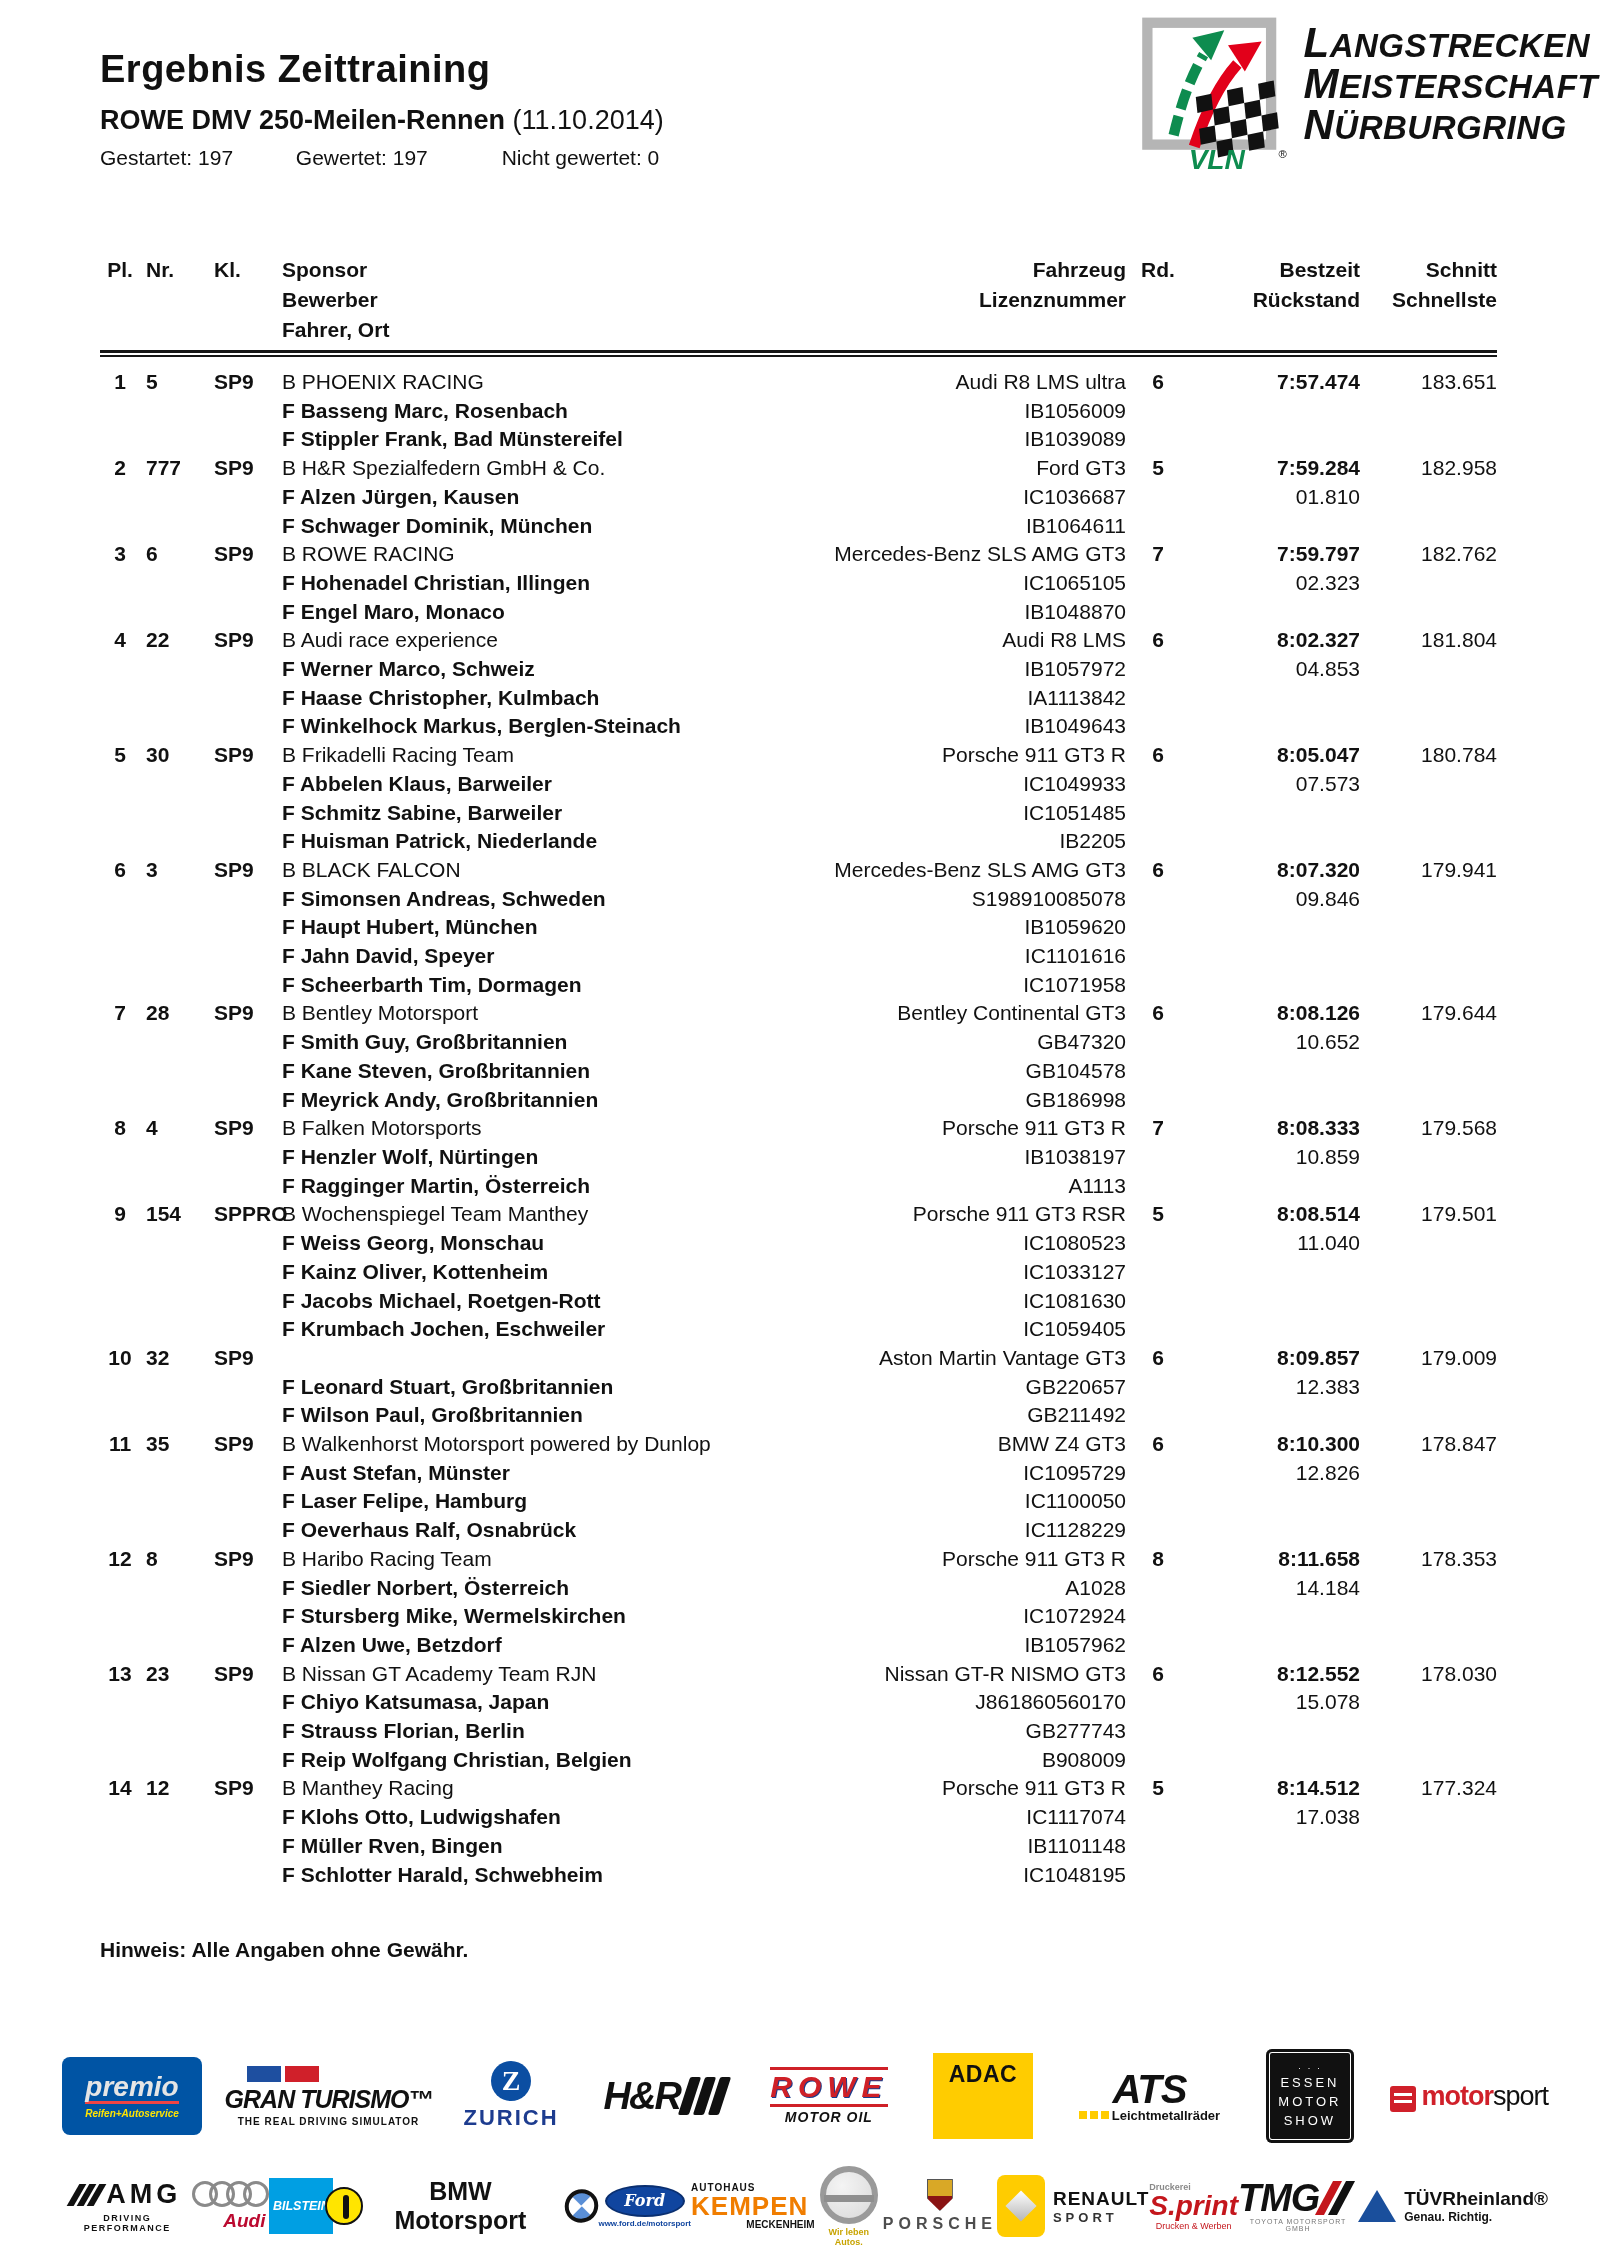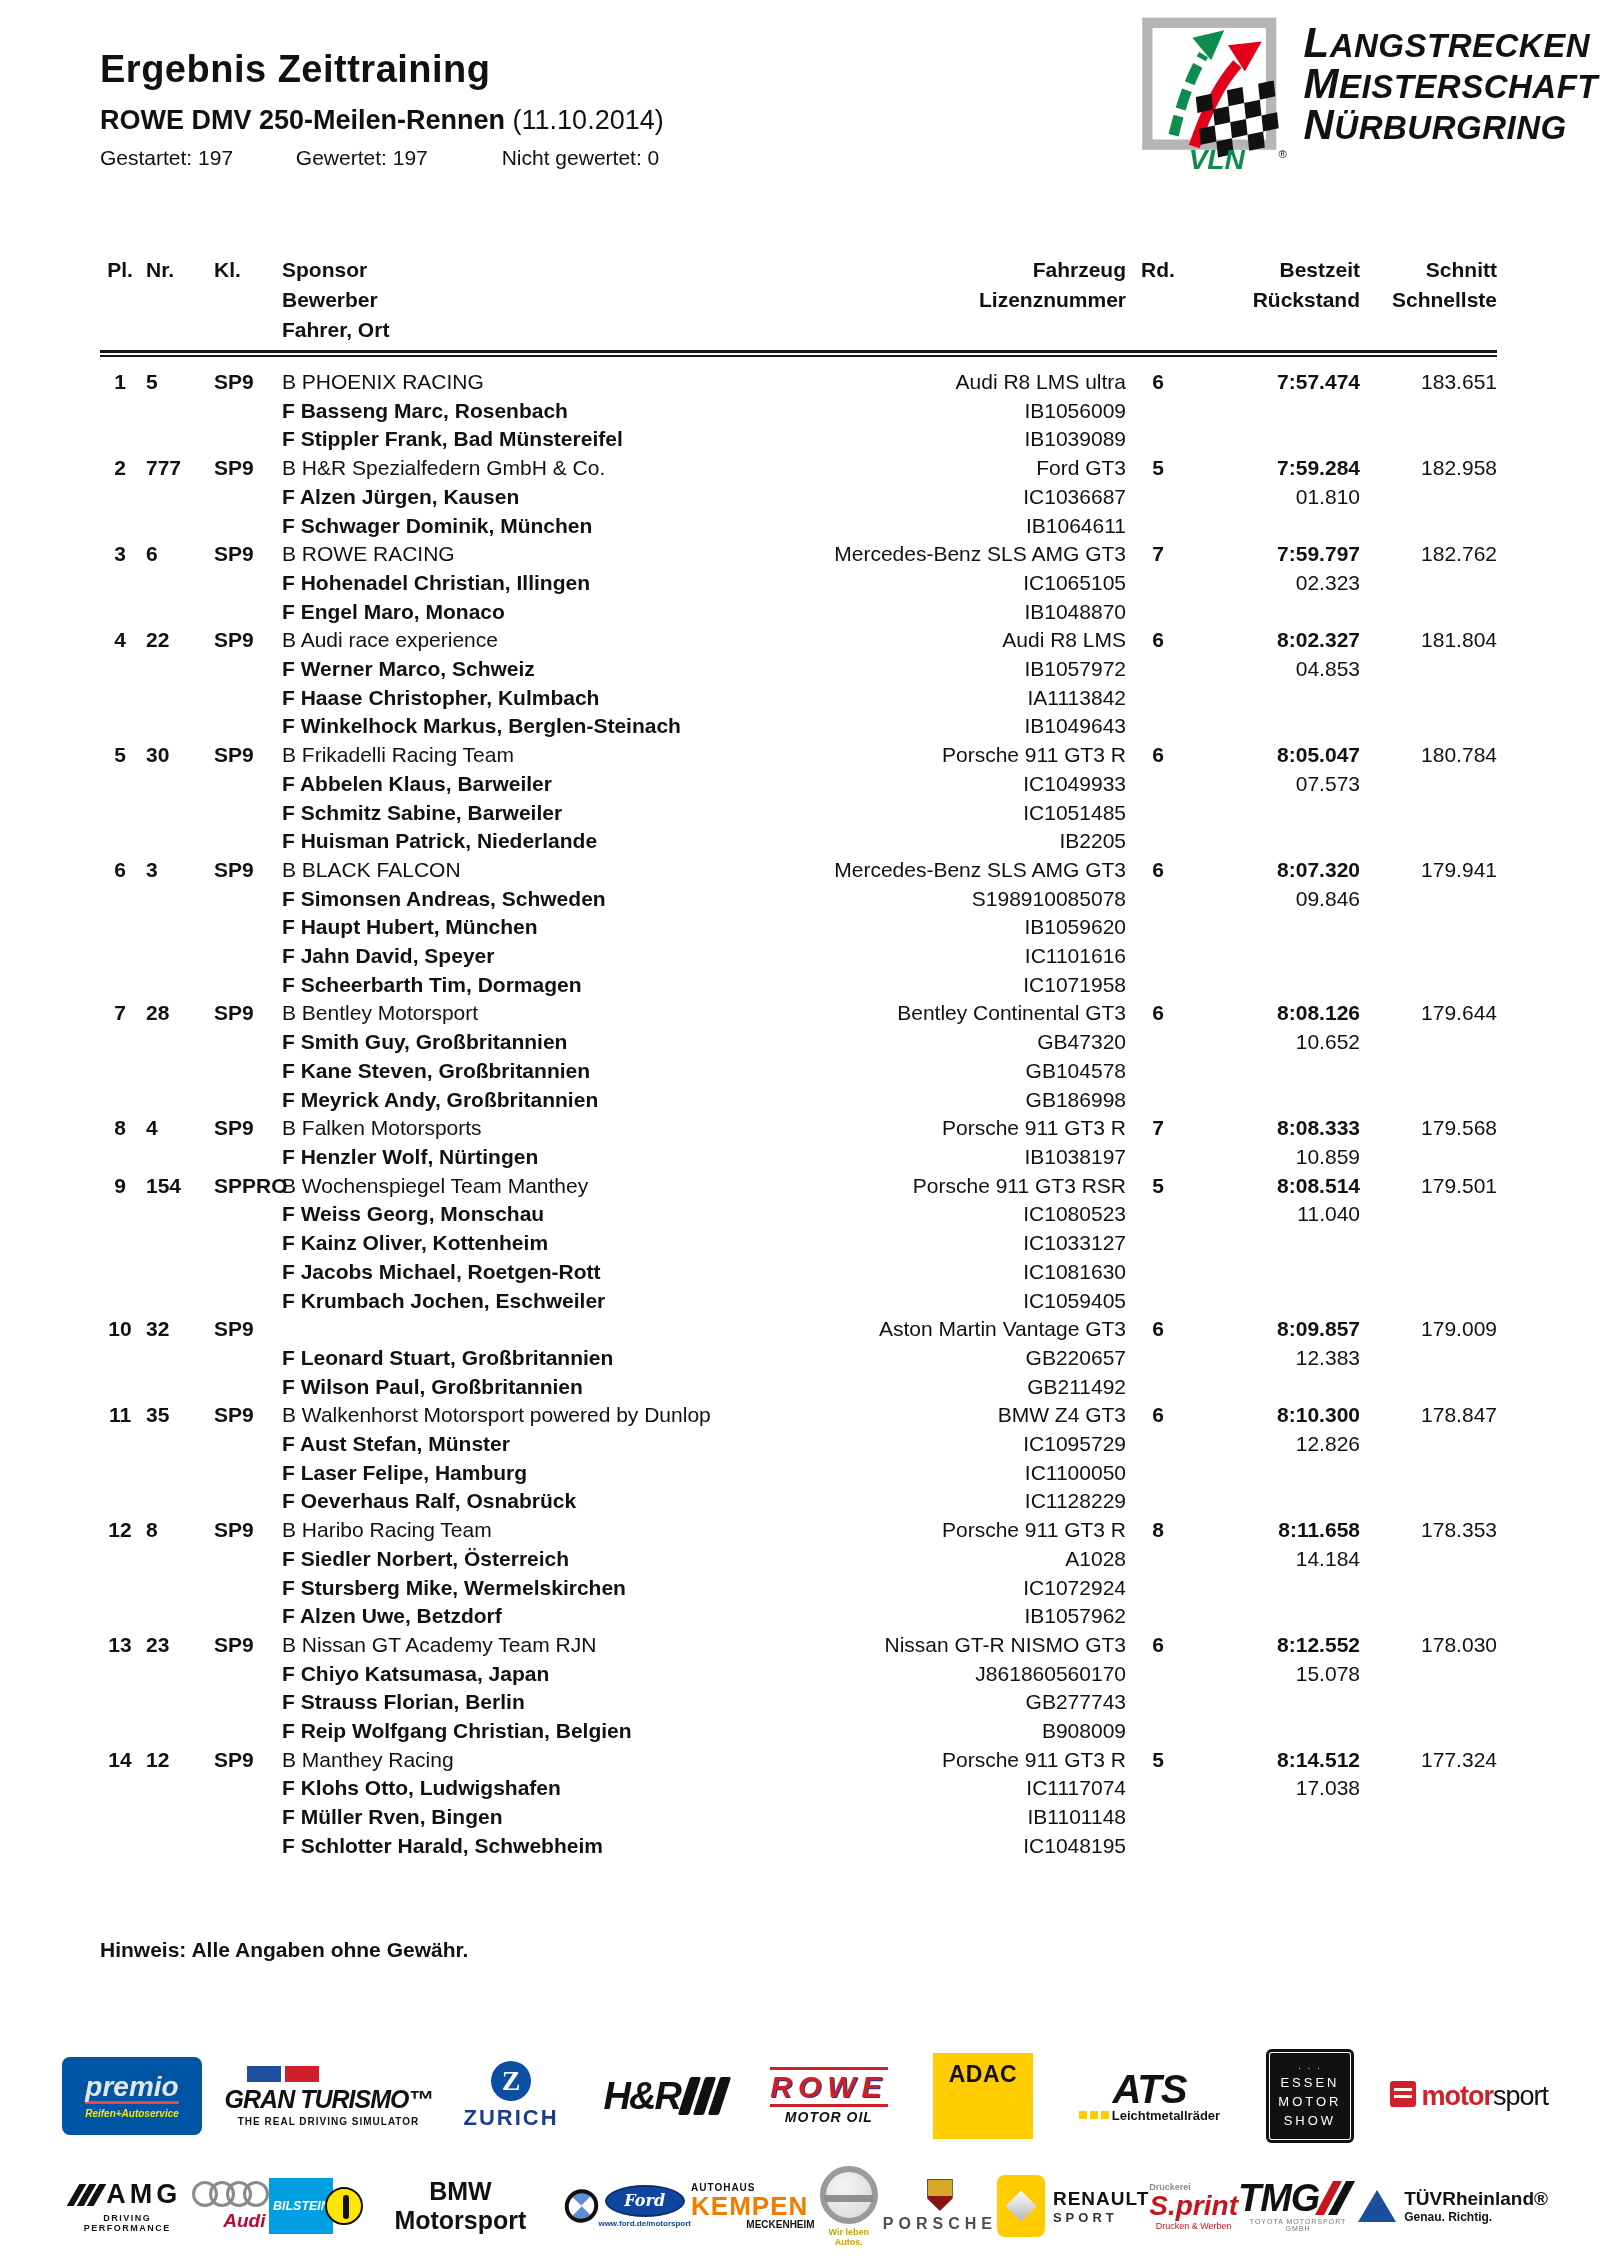--- a/index.html
+++ b/index.html
@@ -72,21 +72,21 @@
 
   .ats { width:160px; }
   .ats .atn { font-size:40px; font-weight:bold; font-style:italic; letter-spacing:-1px; line-height:38px; }
   .ats .atsub { display:flex; align-items:center; gap:2px; font-size:13px; font-weight:bold; }
   .ats .sq { width:8px; height:8px; background:#ffcc00; display:inline-block; margin-right:1px; }
 
   .essen { width:88px; height:94px; background:#111; border-radius:6px; justify-content:center; box-shadow:inset 0 0 0 3px #111, inset 0 0 0 4px #fff; }
   .essen div { color:#fff; font-size:13px; letter-spacing:3px; line-height:19px; }
   .essen .dots { font-size:9px; letter-spacing:2px; line-height:10px; }
 
-  .msport { flex-direction:row; gap:5px; align-items:flex-start; }
+  .msport { flex-direction:row; gap:5px; align-items:flex-end; }
   .msport .mi { width:26px; height:26px; background:#d0202a; border-radius:3px; position:relative; }
   .msport .mi::before { content:""; position:absolute; left:4px; right:4px; top:7px; height:3px; background:#fff; box-shadow:0 7px 0 #fff; }
   .msport .m1 { color:#d0202a; font-weight:bold; font-size:27px; letter-spacing:-1px; }
   .msport .m2 { color:#111; font-size:27px; letter-spacing:-1px; }
 
   .amg { width:135px; }
   .amg .arow { display:flex; align-items:center; gap:6px; }
   .amg .stripes { display:flex; gap:3px; }
   .amg .stripes i { width:7px; height:22px; background:#111; transform:skewX(-30deg); }
   .amg .an2 { font-size:27px; font-weight:bold; letter-spacing:4px; }
@@ -517,20 +517,30 @@
           <div class="grid">
             <span class="c1"></span>
             <span class="c2"></span>
             <span class="c3"></span>
             <span class="c4 b">F Henzler Wolf, Nürtingen</span>
             <span class="c5">IB1038197</span>
             <span class="c6"></span>
             <span class="c7">10.859</span>
             <span class="c8"></span>
           </div>
+          <div class="grid">
+            <span class="c1"></span>
+            <span class="c2"></span>
+            <span class="c3"></span>
+            <span class="c4 b">F Ragginger Martin, Österreich</span>
+            <span class="c5">A1113</span>
+            <span class="c6"></span>
+            <span class="c7"></span>
+            <span class="c8"></span>
+          </div>
         </div>
         <div>
           <div class="grid">
             <span class="c1 b">9</span>
             <span class="c2 b">154</span>
             <span class="c3 b">SPPRO</span>
             <span class="c4">B Wochenspiegel Team Manthey</span>
             <span class="c5">Porsche 911 GT3 RSR</span>
             <span class="c6 b">5</span>
             <span class="c7 b">8:08.514</span>

